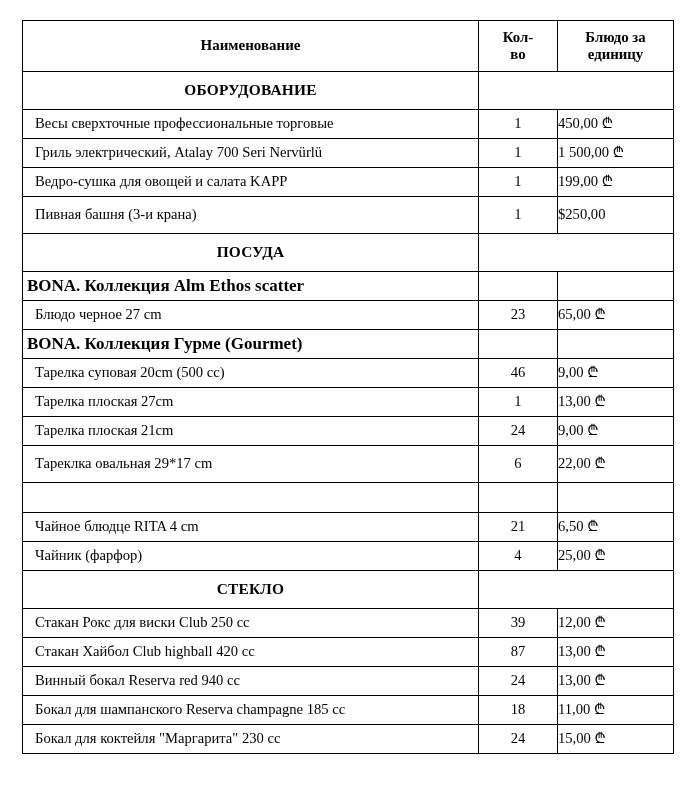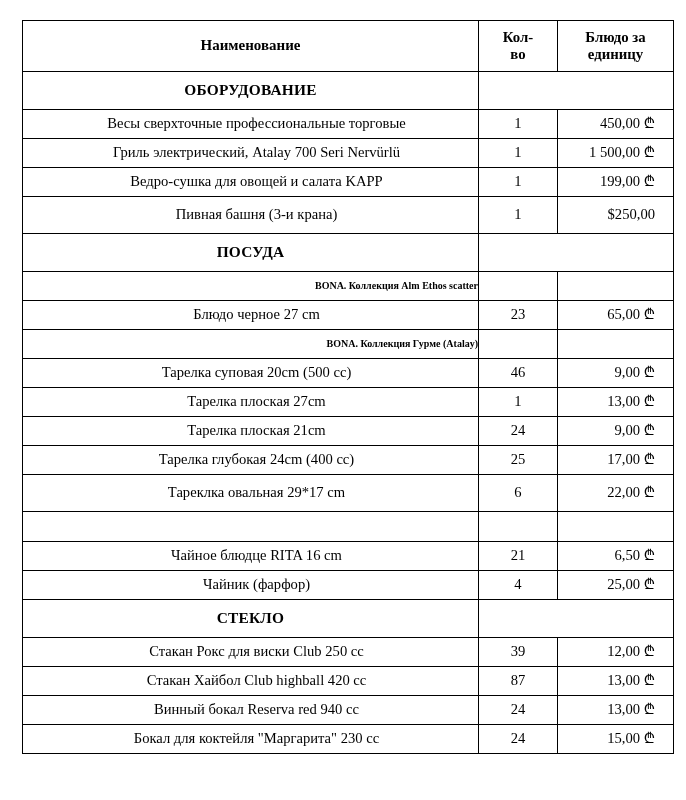--- a/index.html
+++ b/index.html
@@ -62,40 +62,39 @@
     font-size: 15.4px;
     height: 32px;
     padding: 2px 0 3px 0;
     letter-spacing: 0.2px;
   }
   tr.section td.sec-blank { }
 
   
   tr.subhead td.sub-title {
     font-weight: bold;
-    text-align: right;
-    font-size: 10px;
+    text-align: left;
+    font-size: 17px;
     height: 25px;
     padding: 1px 0 2px 4px;
   }
 
   
   tr.item td.t-name {
-    text-align: center;
+    text-align: left;
     padding: 1px 0 2px 12px;
     height: 25px;
     margin-left: 24px;
   }
   tr.item td.t-qty {
     text-align: center;
     padding: 1px 0 2px 0;
   }
   tr.item td.t-price {
-    text-align: right;
-    padding: 1px 18px 2px 0;
+    padding: 1px 8px 2px 0;
     white-space: nowrap;
   }
 
   
   tr.item.tall td { height: 33px; }
   tr.blank td { height: 29px; }
 </style>
 </head>
 <body>
 
@@ -152,56 +151,51 @@
           <td class="sub-title">BONA.  Коллекция Alm Ethos scatter</td>
           <td></td>
           <td></td>
         </tr>
         <tr class="item">
           <td class="t-name">Блюдо черное 27 cm</td>
           <td class="t-qty">23</td>
           <td class="t-price">65,00 ₾</td>
         </tr>
         <tr class="subhead">
-          <td class="sub-title">BONA.  Коллекция Гурме (Atalay)</td>
+          <td class="sub-title">BONA.  Коллекция Гурме (Gourmet)</td>
           <td></td>
           <td></td>
         </tr>
         <tr class="item">
           <td class="t-name">Тарелка суповая 20cm (500 сс)</td>
           <td class="t-qty">46</td>
           <td class="t-price">9,00 ₾</td>
         </tr>
         <tr class="item">
           <td class="t-name">Тарелка плоская 27cm</td>
           <td class="t-qty">1</td>
           <td class="t-price">13,00 ₾</td>
         </tr>
         <tr class="item">
           <td class="t-name">Тарелка плоская 21cm</td>
           <td class="t-qty">24</td>
           <td class="t-price">9,00 ₾</td>
-        </tr>
-        <tr class="item">
-          <td class="t-name">Тарелка глубокая 24cm (400 сс)</td>
-          <td class="t-qty">25</td>
-          <td class="t-price">17,00 ₾</td>
         </tr>
         <tr class="item tall">
           <td class="t-name">Тареклка овальная 29*17 cm</td>
           <td class="t-qty">6</td>
           <td class="t-price">22,00 ₾</td>
         </tr>
         <tr class="blank">
           <td></td>
           <td></td>
           <td></td>
         </tr>
         <tr class="item">
-          <td class="t-name">Чайное блюдце RITA 16 cm</td>
+          <td class="t-name">Чайное блюдце RITA 4 cm</td>
           <td class="t-qty">21</td>
           <td class="t-price">6,50 ₾</td>
         </tr>
         <tr class="item">
           <td class="t-name">Чайник (фарфор)</td>
           <td class="t-qty">4</td>
           <td class="t-price">25,00 ₾</td>
         </tr>
         <tr class="section">
           <td class="sec-title">СТЕКЛО</td>
@@ -216,19 +210,24 @@
           <td class="t-name">Стакан Хайбол Club highball 420 сс</td>
           <td class="t-qty">87</td>
           <td class="t-price">13,00 ₾</td>
         </tr>
         <tr class="item">
           <td class="t-name">Винный бокал Reserva red 940 сс</td>
           <td class="t-qty">24</td>
           <td class="t-price">13,00 ₾</td>
         </tr>
         <tr class="item">
+          <td class="t-name">Бокал для шампанского Reserva champagne 185 сс</td>
+          <td class="t-qty">18</td>
+          <td class="t-price">11,00 ₾</td>
+        </tr>
+        <tr class="item">
           <td class="t-name">Бокал для коктейля "Маргарита" 230 сс</td>
           <td class="t-qty">24</td>
           <td class="t-price">15,00 ₾</td>
         </tr>
       </tbody>
   </table>
 </div>
 
 </body></html>

